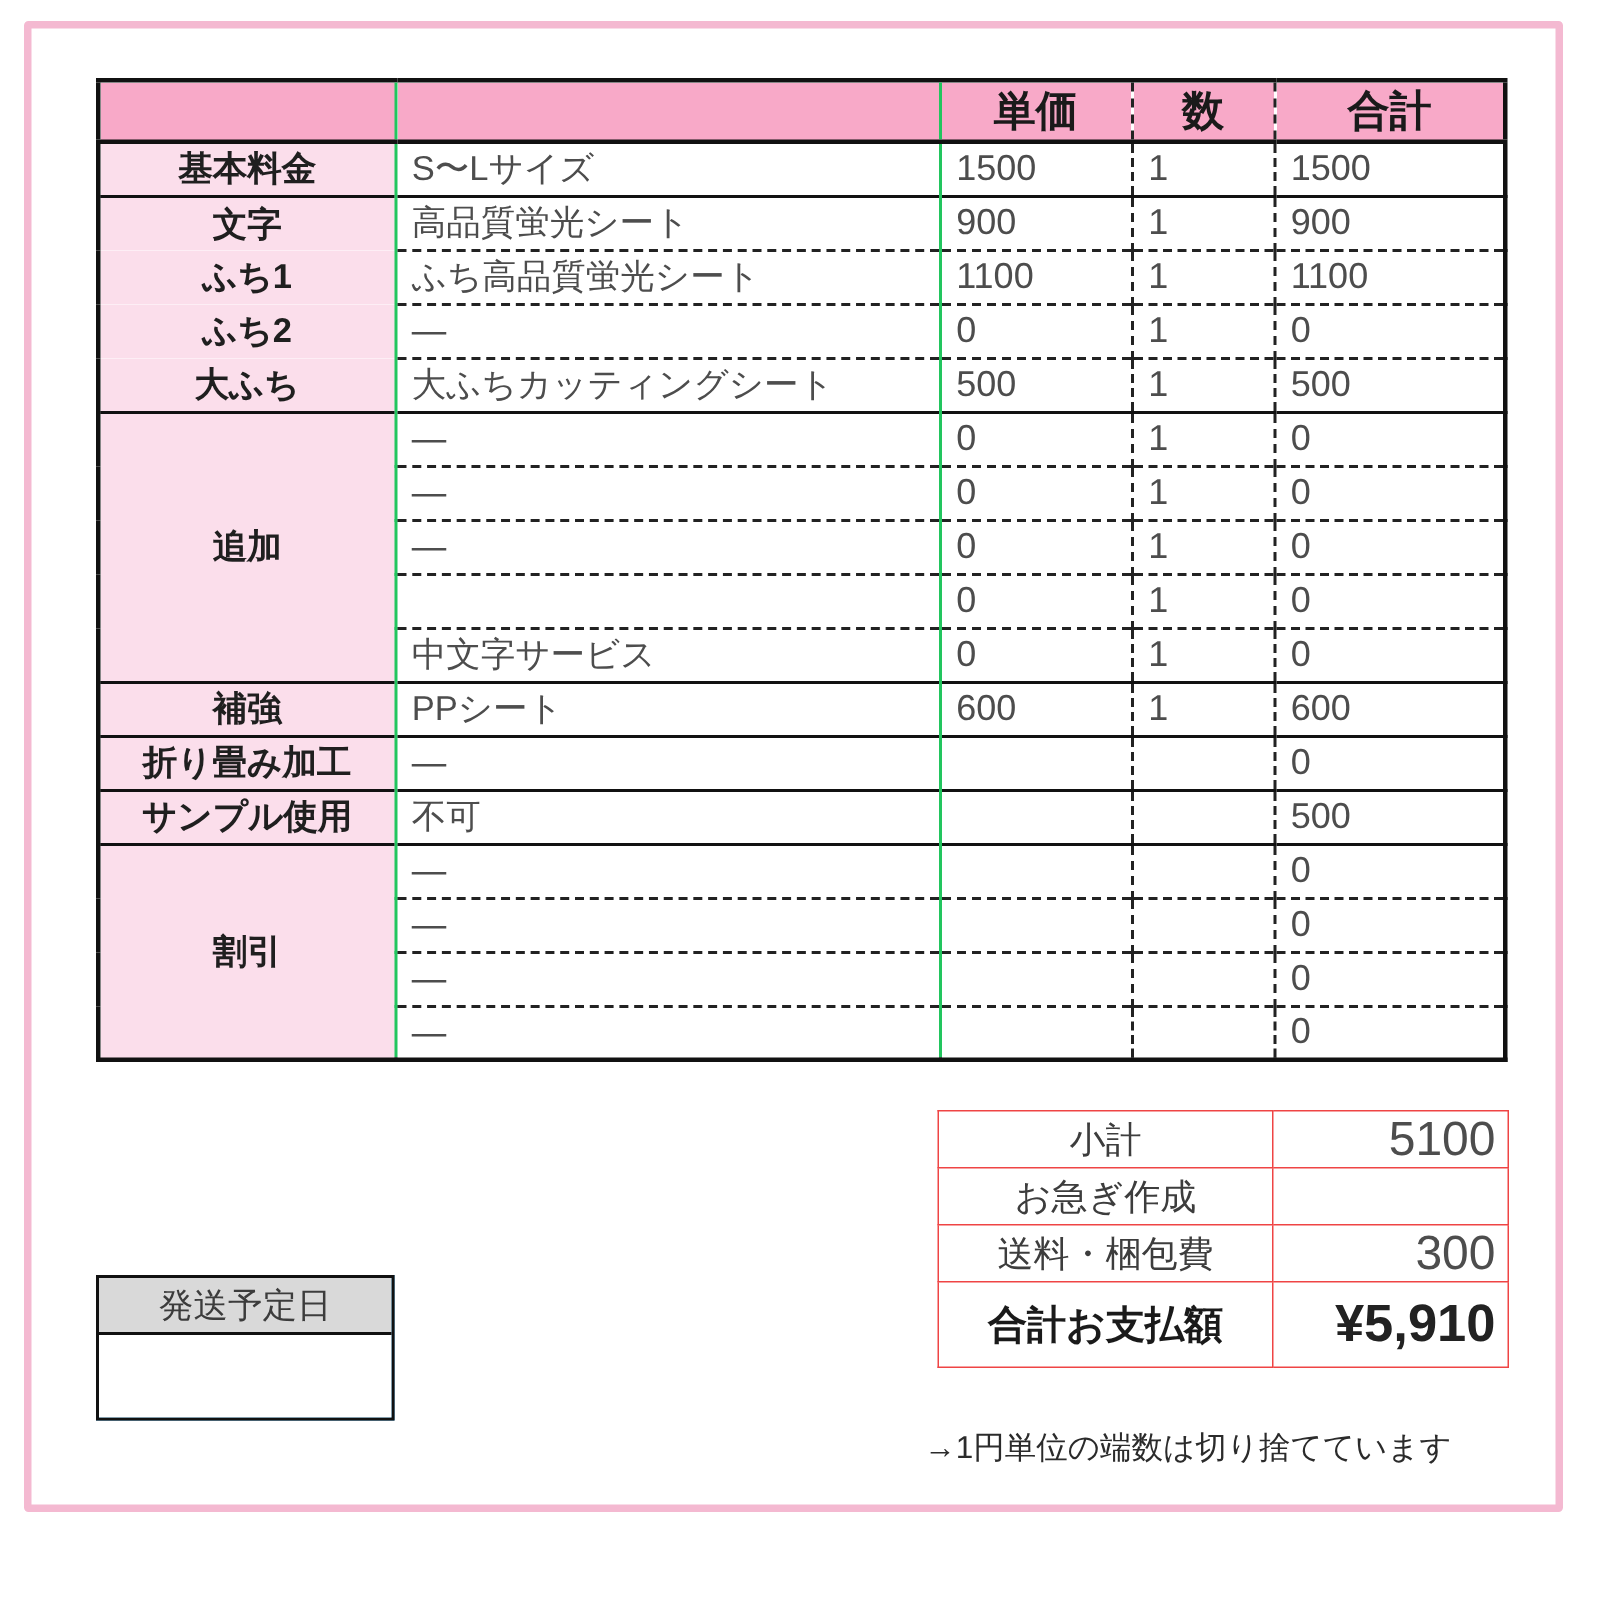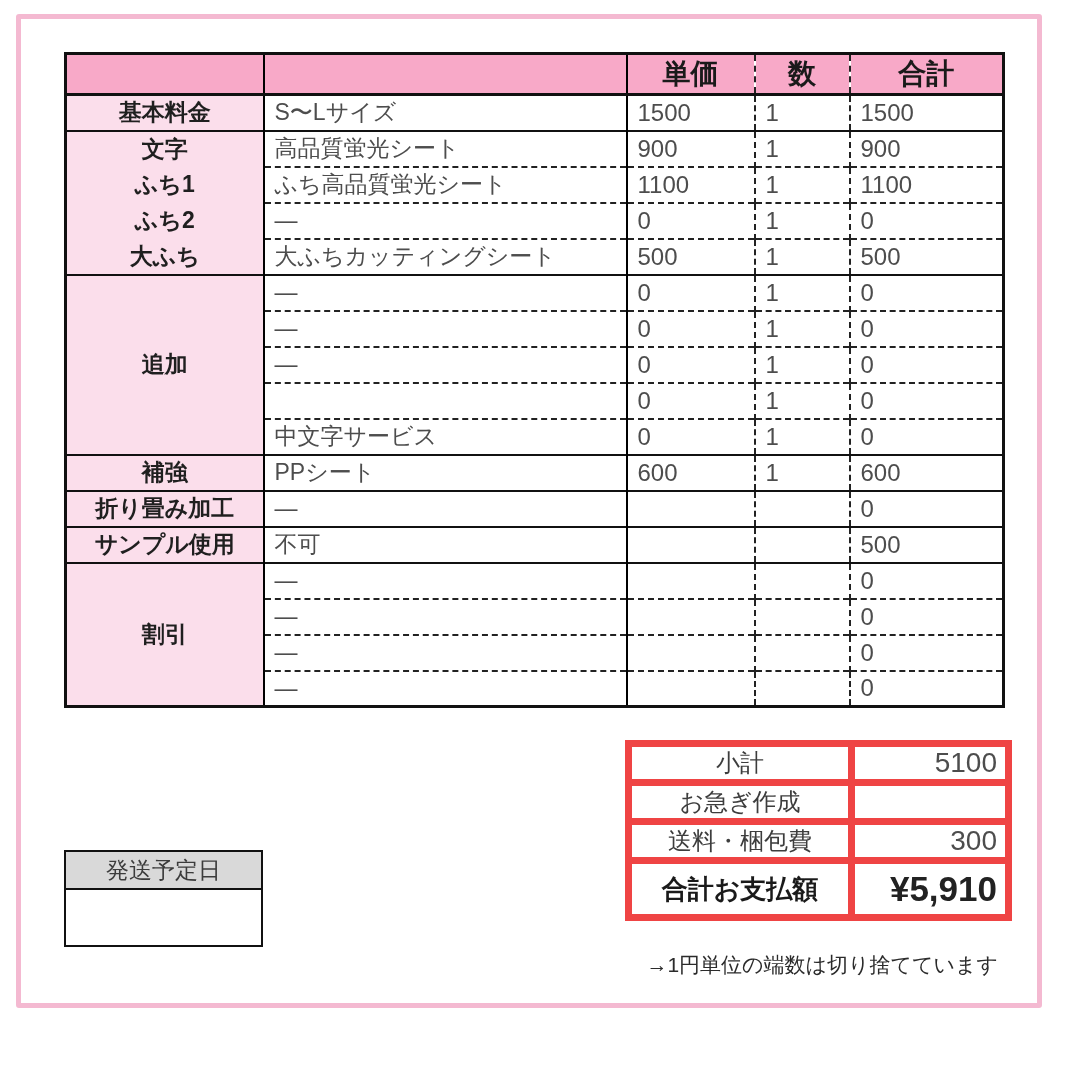--- a/index.html
+++ b/index.html
@@ -36,21 +36,21 @@
   .main th {
     background: #f8a9c8;
     color: #1a1a1a;
     font-weight: bold;
     font-size: 28px;
     text-align: center;
     border-top: 3px solid #111;
     border-bottom: 3px solid #111;
   }
   .main { border: 3px solid #111; }
-  .main .v-solid { border-right: 2px solid #000000; margin-top: 26px; }
+  .main .v-solid { border-right: 2px solid #22c55e; margin-top: 26px; }
   .main .v-dash  { border-right: 2px dashed #222; }
   .main td.lbl {
     background: #fbdeeb;
     font-weight: bold;
     color: #1f1f1f;
     font-size: 23px;
     text-align: center;
   }
   .main td.desc {
     color: #4d4d4d;
@@ -67,37 +67,37 @@
   .main td.lbl-span { vertical-align: middle; }
   
   table.summary {
     position: absolute;
     left: 625px; top: 740px;
     border-collapse: collapse;
     table-layout: fixed;
     width: 380px;
   }
   .summary td {
-    border: 7px solid #ef4444;
+    border: 1px solid #ef4444;
     box-sizing: border-box;
     padding: 0 8px;
     white-space: nowrap;
     overflow: hidden;
   }
   .summary tr { height: 38px; }
   .summary td.sl { text-align: center; color: #3d3d3d; font-size: 24px; }
-  .summary td.sv { text-align: right; color: #4d4d4d; font-size: 28px; }
+  .summary td.sv { text-align: right; color: #4d4d4d; font-size: 32px; }
   .summary tr.grand { height: 57px; }
   .summary tr.grand td.sl { font-weight: bold; color: #1a1a1a; font-size: 26px; }
   .summary tr.grand td.sv { font-weight: bold; color: #222; font-size: 35px; }
   .note {
     position: absolute;
-    left: 618px; top: 951px;
+    left: 602px; top: 951px;
     width: 380px;
-    text-align: right;
+    text-align: center;
     font-size: 21px;
     color: #2b2b2b;
   }
   
   .ship {
     position: absolute;
     left: 64px; top: 850px;
     width: 199px;
     border: 2px solid #111;
     box-sizing: border-box;

